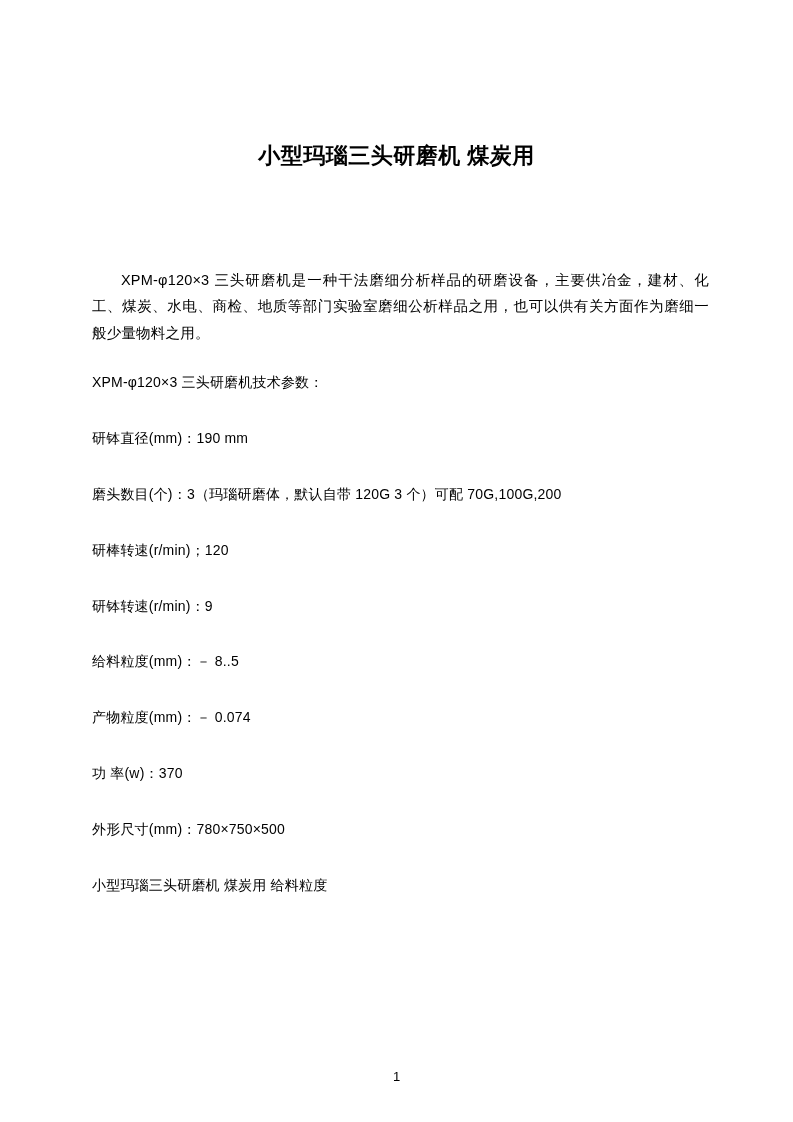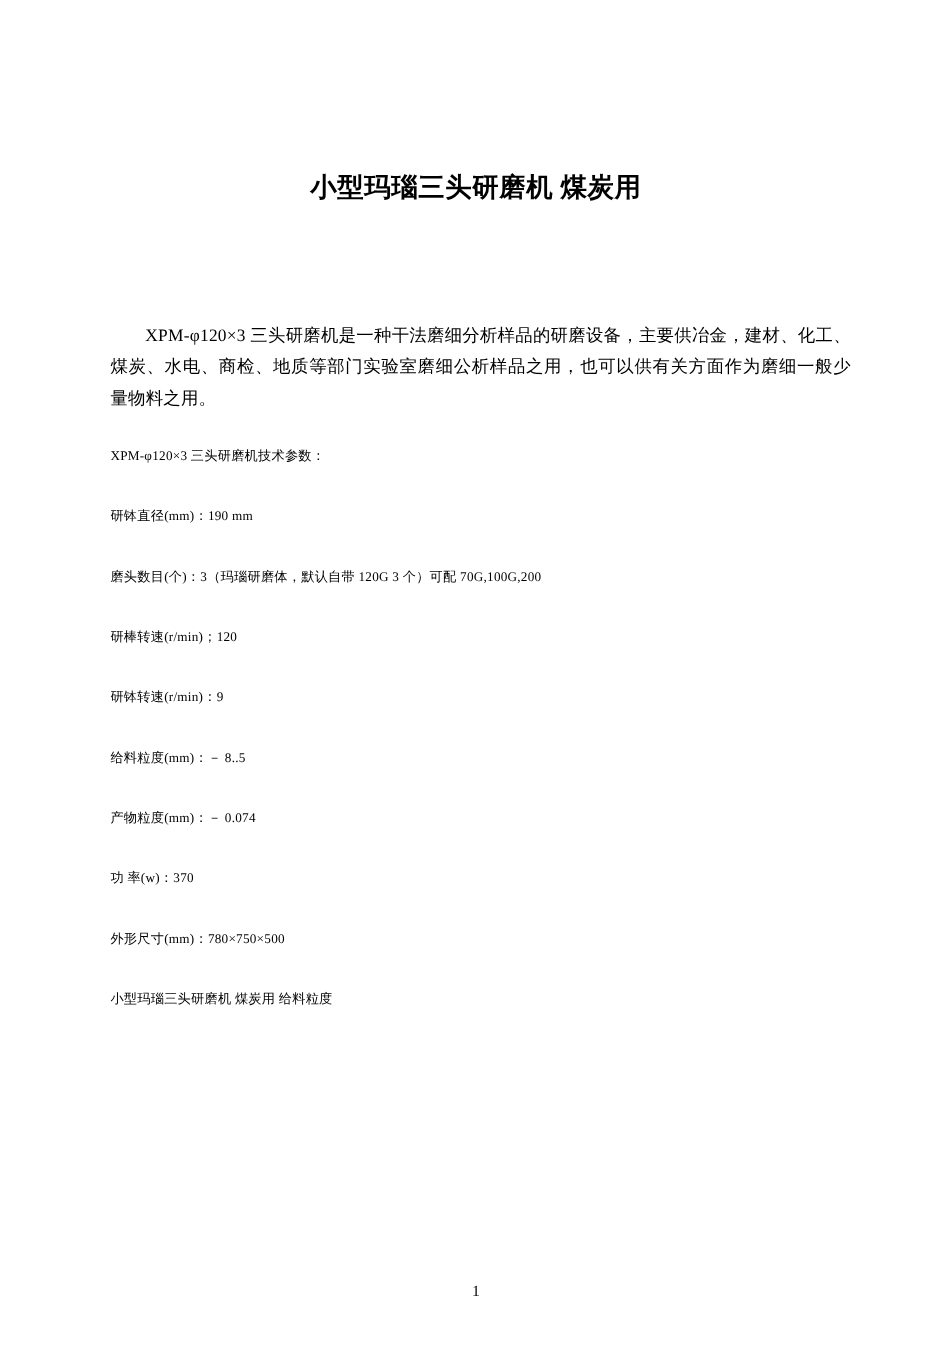--- a/index.html
+++ b/index.html
@@ -14,21 +14,20 @@
     color: #000000;
     position: relative;
     overflow: hidden;
   }
   .page {
     width: 793px;
     height: 1122px;
     box-sizing: border-box;
     padding: 0;
     position: relative;
-    font-family: Liberation Serif, serif;
   }
   .doc-title {
     text-align: center;
     font-size: 22px;
     font-weight: bold;
     letter-spacing: 0.5px;
     margin: 0;
     padding-top: 142px;
     line-height: 1.3;
   }
@@ -42,21 +41,21 @@
     line-height: 1.85;
     text-align: justify;
     text-justify: inter-ideograph;
     margin: 0 0 23px 0;
     letter-spacing: 0.2px;
   }
   .para.indent {
     text-indent: 2em;
   }
   .spec-line {
-    font-size: 11px;
+    font-size: 14px;
     line-height: 1.85;
     margin: 0 0 30px 0;
     letter-spacing: 0.2px;
   }
   .spec-line:last-child {
     margin-bottom: 0;
   }
   .footer {
     position: absolute;
     left: 0;

